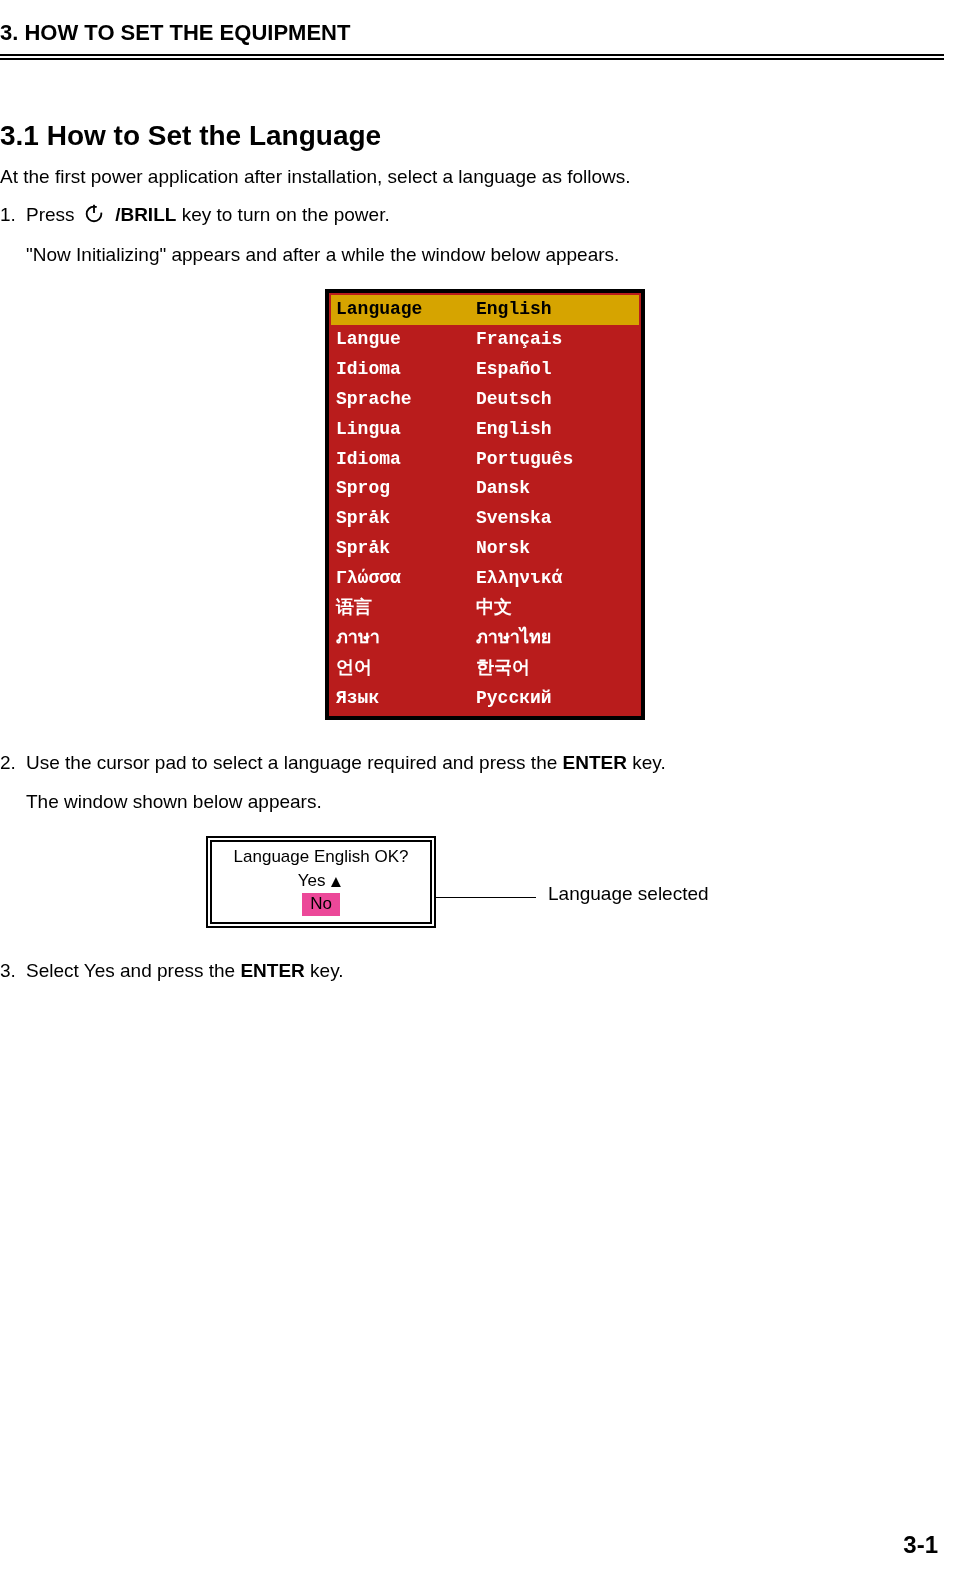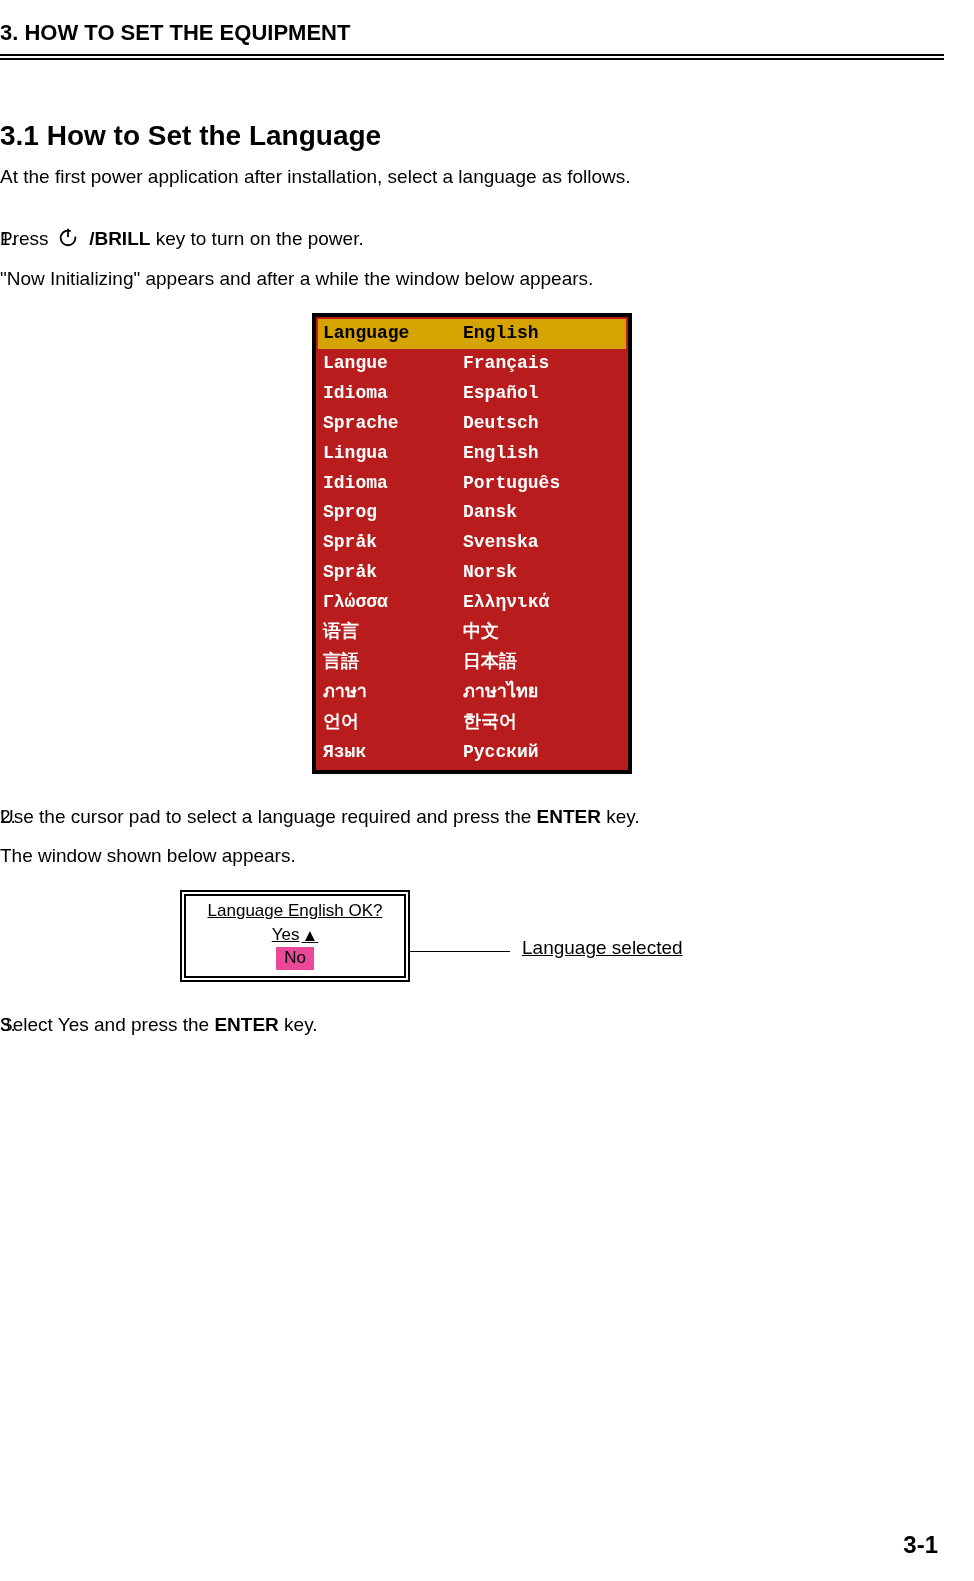--- a/index.html
+++ b/index.html
@@ -18,30 +18,31 @@
       border-bottom: 6px double #000;
       margin-bottom: 60px;
     }
     .section-title {
       font-size: 28px;
       font-weight: bold;
       margin-bottom: 14px;
     }
     .intro {
       font-size: 19px;
-      margin-bottom: 36px;
+      margin-bottom: 12px;
     }
     ol.steps {
       list-style: none;
       padding-left: 0;
       counter-reset: step;
     }
     ol.steps > li {
       font-size: 19px;
       margin-bottom: 28px;
+      padding-left: 26px;
       position: relative;
       line-height: 1.55;
     }
     ol.steps > li::before {
       counter-increment: step;
       content: counter(step) ".";
       position: absolute;
       left: 0;
       top: 0;
     }
@@ -76,21 +77,20 @@
       color: #000;
     }
     .lang-row span:first-child {
       width: 140px;
     }
     
     .confirm-figure {
       display: flex;
       align-items: center;
       margin: 20px 0 0 180px;
-      text-decoration: underline;
     }
     .confirm-box {
       border: 6px double #000;
       width: 230px;
       text-align: center;
       font-size: 17px;
       padding: 4px 6px 6px;
       line-height: 1.35;
     }
     .confirm-box .q { white-space: nowrap; margin-bottom: 1px; }
@@ -187,24 +187,20 @@
         </div>
         <div class="lang-row">
           <span>Γλώσσα</span>
           <span>Ελληνικά</span>
         </div>
         <div class="lang-row">
           <span>语言</span>
           <span>中文</span>
         </div>
         <div class="lang-row">
-          <span>言語</span>
-          <span>日本語</span>
-        </div>
-        <div class="lang-row">
           <span>ภาษา</span>
           <span>ภาษาไทย</span>
         </div>
         <div class="lang-row">
           <span>언어</span>
           <span>한국어</span>
         </div>
         <div class="lang-row">
           <span>Язык</span>
           <span>Русский</span>

